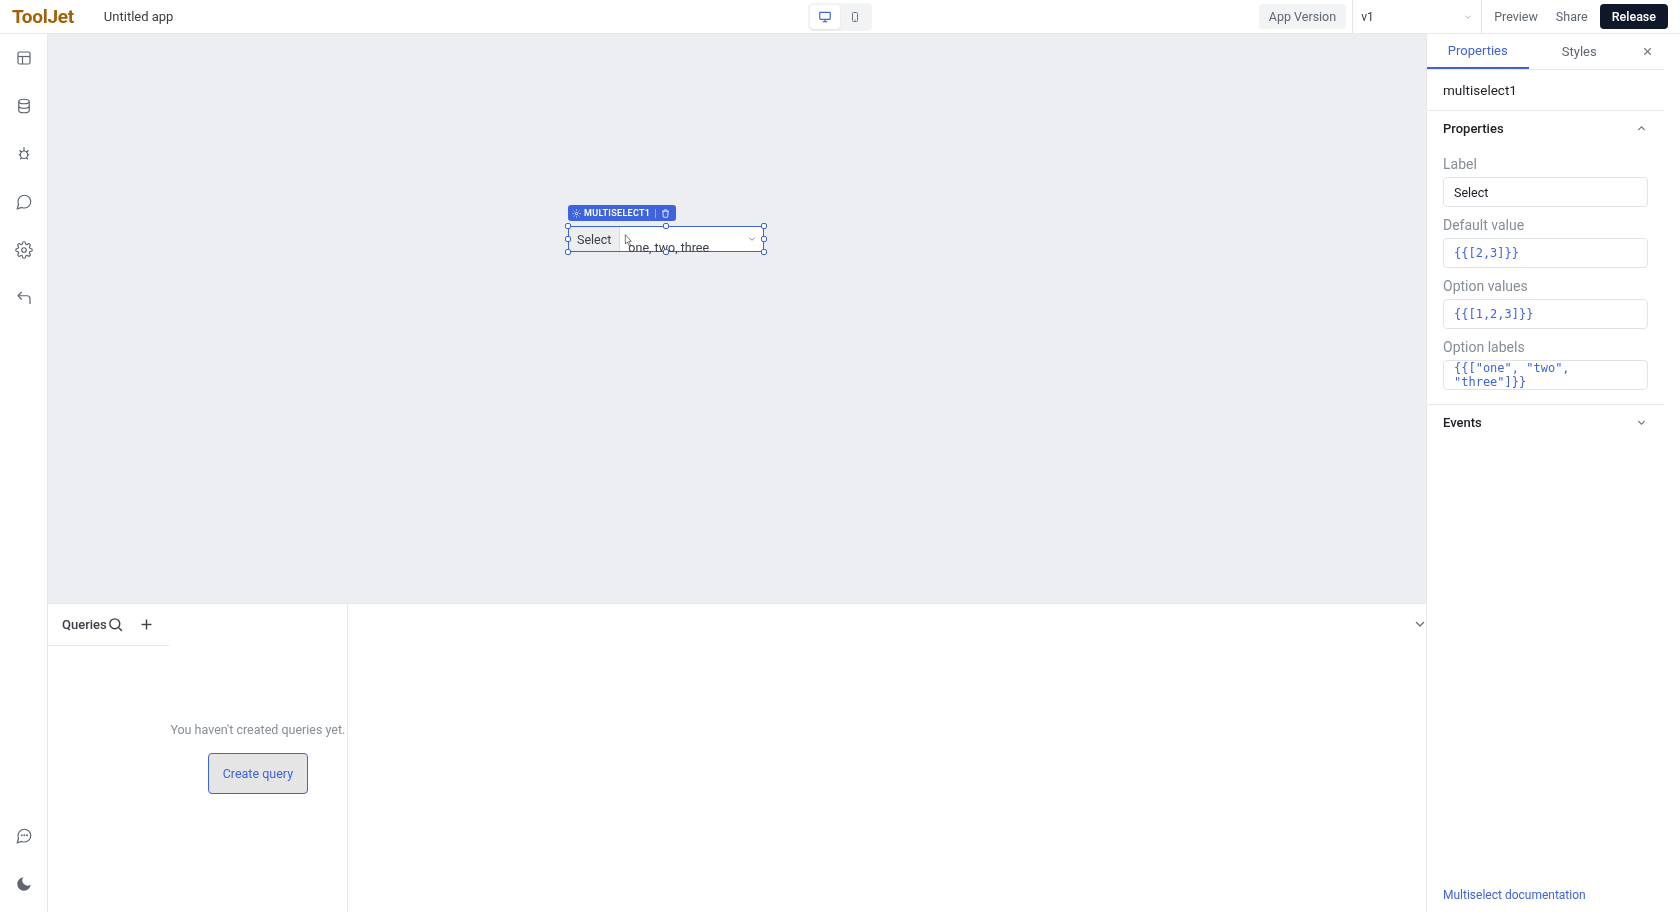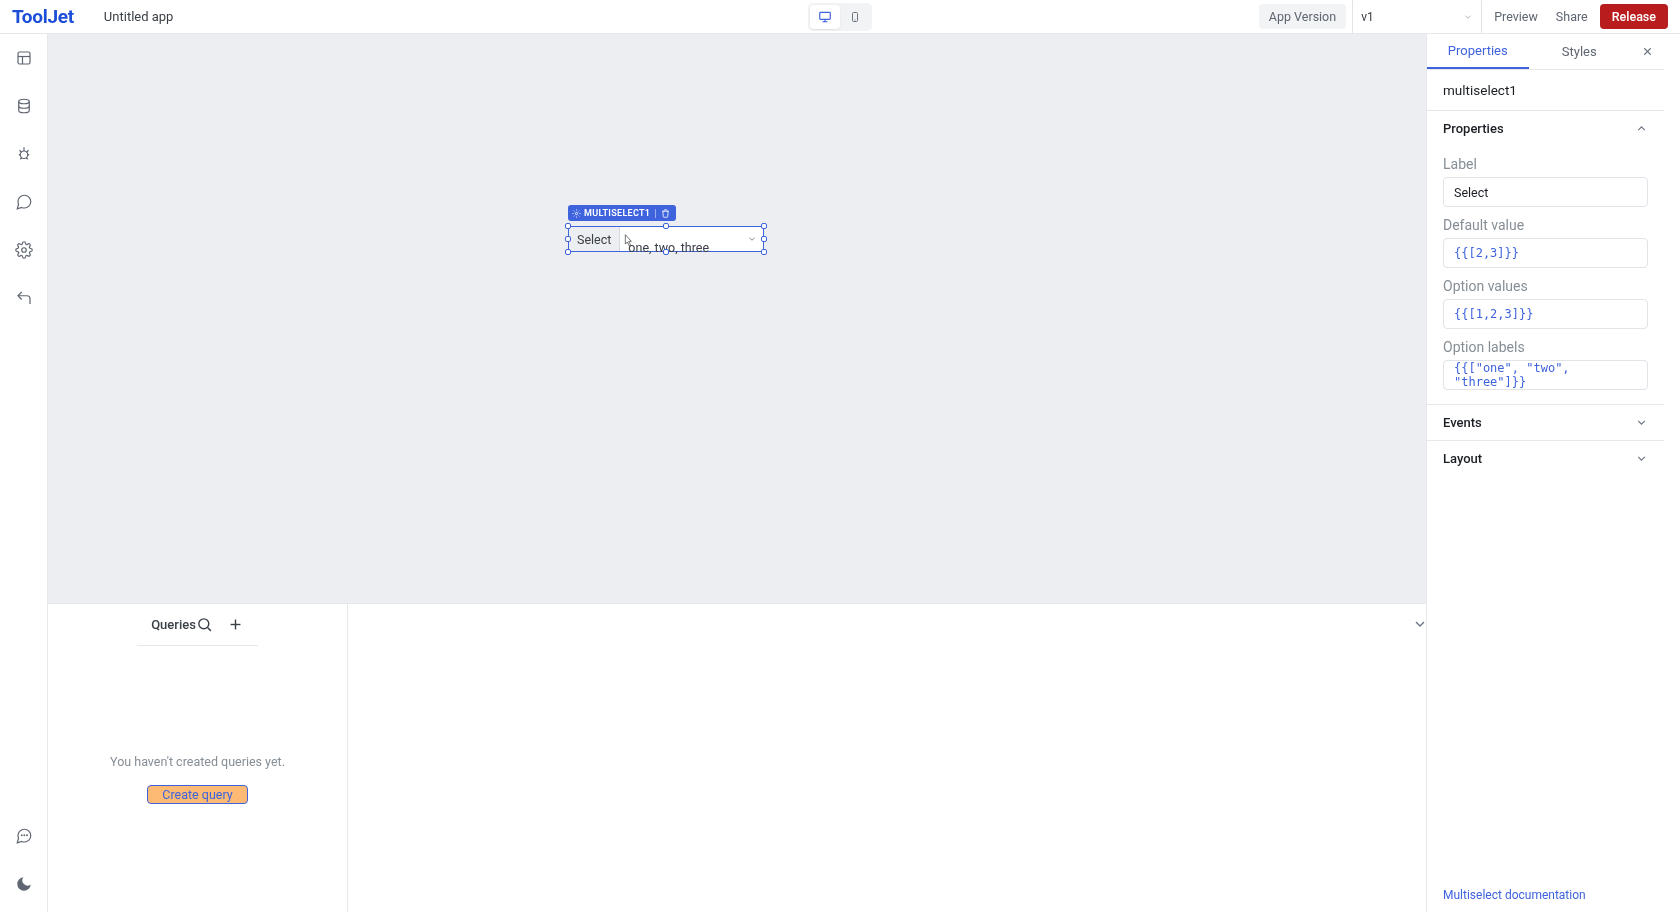--- a/index.html
+++ b/index.html
@@ -15,21 +15,21 @@
 .topbar {
   height: 34px;
   border-bottom: 1px solid #e6e8eb;
   display: flex;
   align-items: center;
   padding: 0 12px;
 }
 .logo {
   font-size: 19px;
   font-weight: 700;
-  color: #1d4ed8;
+  color: #a16207;
   letter-spacing: -0.3px;
 }
 .apptitle { margin-left: 30px; color: #3b4046; font-size: 13px; }
 .topbar-center {
   position: absolute;
   left: 0; right: 0;
   height: 34px;
   display: flex;
   align-items: center;
   justify-content: center;
@@ -60,21 +60,21 @@
 .version-select {
   width: 130px; height: 40px;
   border: 1px solid #e0e3e8;
   border-radius: 4px;
   padding: 0 8px;
   display: flex; align-items: center; justify-content: space-between;
   font-size: 12px; color: #3b4046;
 }
 .link-btn { color: #5f6671; font-size: 12.5px; cursor: pointer; padding:4px 6px; }
 .release-btn {
-  background: #b91c1c; color: #fff;
+  background: #0f172a; color: #fff;
   padding: 5px 12px; border-radius: 4px;
   font-size: 12.5px; font-weight: 500;
   cursor: pointer;
 }
 
 
 .leftrail {
   position: absolute;
   left: 0; top: 34px; bottom: 0;
   width: 48px;
@@ -184,40 +184,40 @@
 .queries {
   position: absolute;
   left: 0; top: 569px; right: 238px; bottom: 0;
   background: #fff;
   border-top: 1px solid #e6e8eb;
   display: flex;
 }
 .queries-sidebar {
   width: 300px;
   border-right: 1px solid #e6e8eb;
-  display: flex; flex-direction: column; align-items: center;
+  display: flex; flex-direction: row;
 }
 .queries-header {
   height: 42px;
   display:flex; align-items:center;
   padding: 0 14px;
   border-bottom: 1px solid #e6e8eb;
 }
 .queries-title { font-size: 13px; font-weight: 500; color:#3b4046; }
 .queries-header-right { margin-left:auto; display:flex; gap:14px; }
 .queries-empty {
   flex:1; display:flex; flex-direction:column; align-items:center; justify-content:center;
   gap:16px;
   color:#868e96;
   font-size:12.5px;
 }
 .create-query-btn {
   border:1px solid #3e63dd; color:#3e63dd;
-  background:#fdba74;
-  padding:1px 14px; border-radius:4px;
+  background:#e5e5e5;
+  padding:12px 14px; border-radius:4px;
   font-size:12.5px; cursor:pointer;
 }
 .queries-content {
   flex:1; position:relative;
 }
 .queries-collapse {
   position:absolute; right:14px; top:12px;
   color:#6b7280; cursor:pointer;
 }
 
@@ -494,28 +494,18 @@
       <div class="rp-section-header">
         <span>Events</span>
         <span class="chev">
           <svg width="13" height="13" viewBox="0 0 24 24" fill="none" stroke="currentColor" stroke-width="2">
               <polyline points="6 9 12 15 18 9"></polyline>
             </svg>
         </span>
       </div>
     </div>
 
-    <div class="rp-section">
-      <div class="rp-section-header">
-        <span>Layout</span>
-        <span class="chev">
-          <svg width="13" height="13" viewBox="0 0 24 24" fill="none" stroke="currentColor" stroke-width="2">
-              <polyline points="6 9 12 15 18 9"></polyline>
-            </svg>
-        </span>
-      </div>
-    </div>
 
     <div class="rp-footer">
       <a>Multiselect documentation</a>
     </div>
   </div>
 </div>
 
 </body></html>

